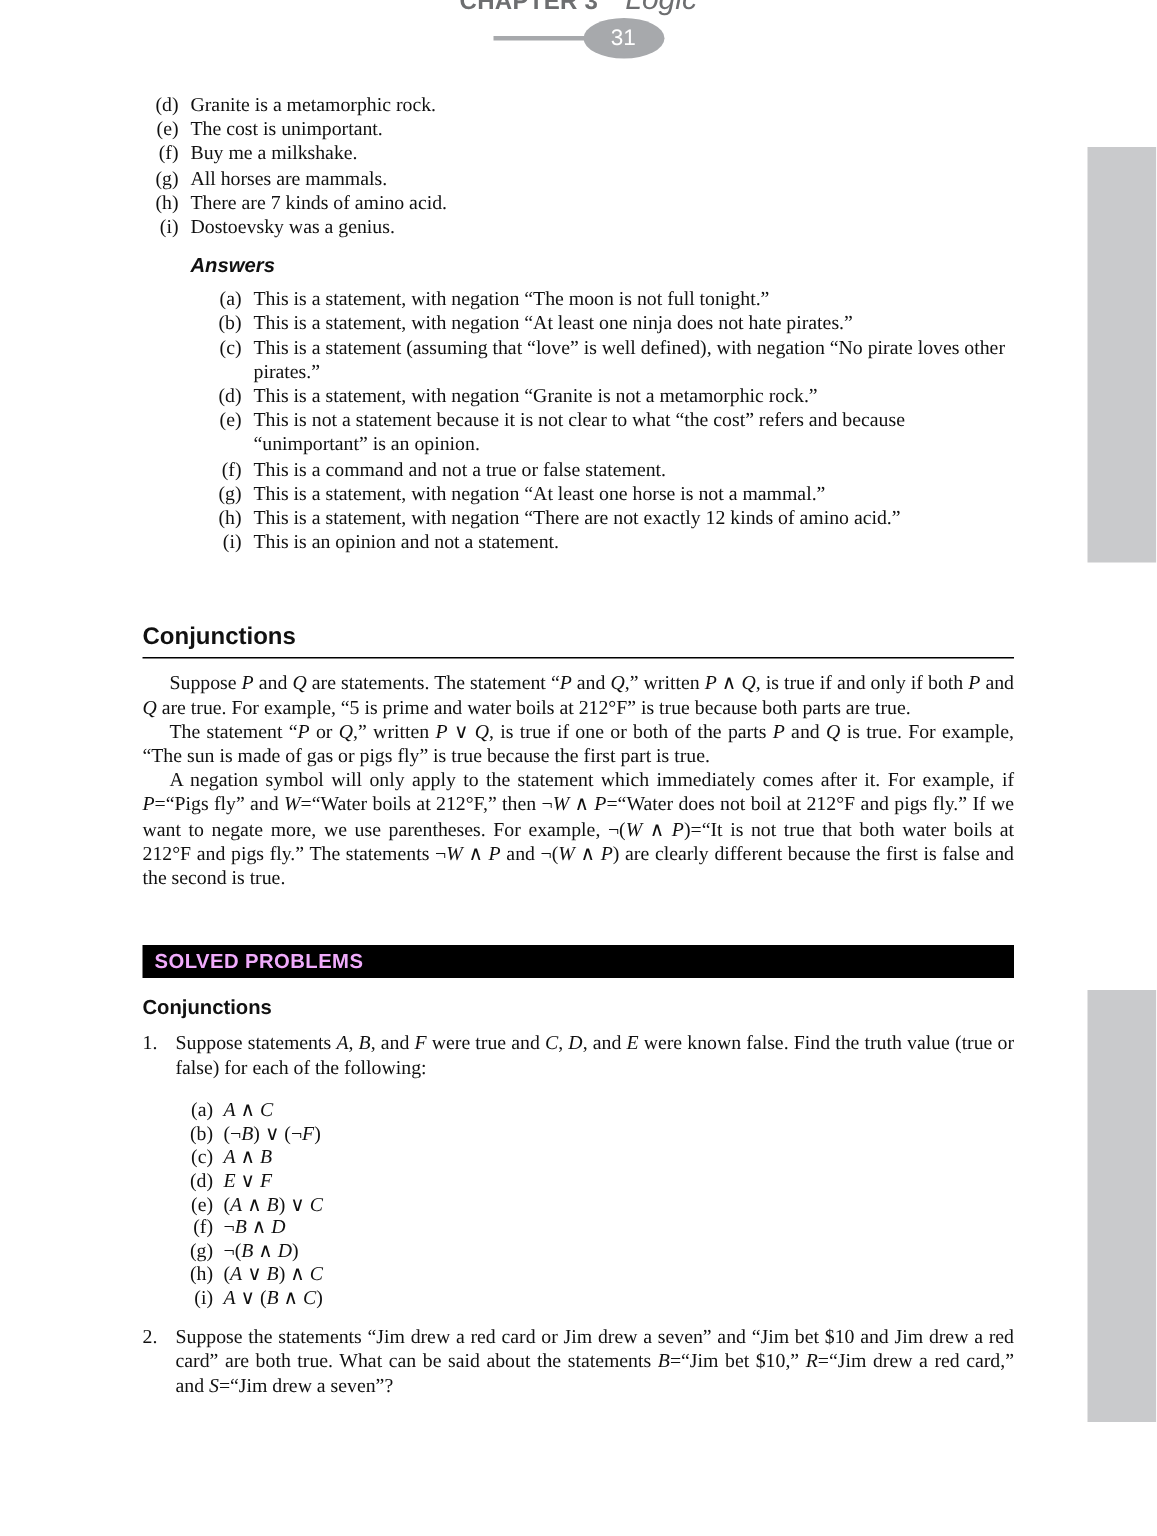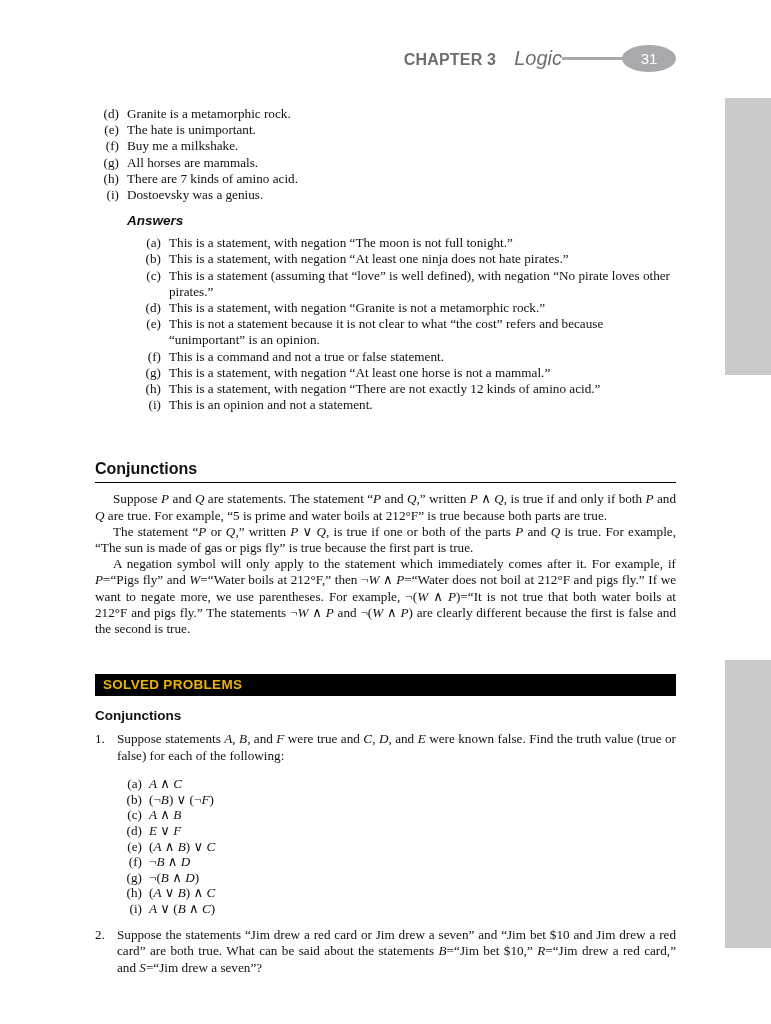--- a/index.html
+++ b/index.html
@@ -18,23 +18,23 @@
   }
   .edge-tab.one { top:98px; height:277px; }
   .edge-tab.two { top:660px; height:288px; }
 
   .content {
     position:absolute; left:95px; top:0; width:581px;
   }
 
   
   .header {
-    margin-top:44px;
-    display:flex; align-items:center; justify-content:flex-end;
+    display:flex; align-items:center; justify-content:center;
     height:28px;
+    flex-direction:column;
   }
   .chapter-group {
     display:flex; align-items:baseline; gap:18px;
     font-family:"Liberation Sans", sans-serif;
     color:#6d6e70;
   }
   .chapter-label { font-size:16px; font-weight:bold; letter-spacing:0.2px; }
   .chapter-title { font-size:20px; font-weight:normal; font-style:italic; }
   .pagenum-group { display:flex; align-items:center; }
   .pagenum-line { width:68px; height:3px; background:#a7a9ac; margin-right:-8px; }
@@ -66,21 +66,21 @@
     font-family:"Liberation Sans", sans-serif;
     font-weight:bold; font-size:16px;
     border-bottom:1.5px solid #000;
     padding-bottom:4px;
   }
   .body-paragraphs { margin-top:8px; font-size:13.2px; line-height:16.2px; text-align:justify; }
   .body-paragraphs p.indent { text-indent:18px; }
 
   .banner {
     margin-top:37px;
-    background:#000000; color:#eab308;
+    background:#000000; color:#f0abfc;
     font-family:"Liberation Sans", sans-serif;
     font-weight:bold; font-size:13.5px;
     padding:3px 8px 4px 8px;
     letter-spacing:0.3px;
   }
   .sub-heading {
     margin-top:12px;
     font-family:"Liberation Sans", sans-serif;
     font-weight:bold; font-size:13.5px;
   }
@@ -118,21 +118,21 @@
       </div>
     </div>
 
     <div class="statement-list">
       <div class="lrow">
           <span class="lbl">(d)</span>
           <span class="txt">Granite is a metamorphic rock.</span>
         </div>
       <div class="lrow">
           <span class="lbl">(e)</span>
-          <span class="txt">The hate is unimportant.</span>
+          <span class="txt">The cost is unimportant.</span>
         </div>
       <div class="lrow">
           <span class="lbl">(f)</span>
           <span class="txt">Buy me a milkshake.</span>
         </div>
       <div class="lrow">
           <span class="lbl">(g)</span>
           <span class="txt">All horses are mammals.</span>
         </div>
       <div class="lrow">

